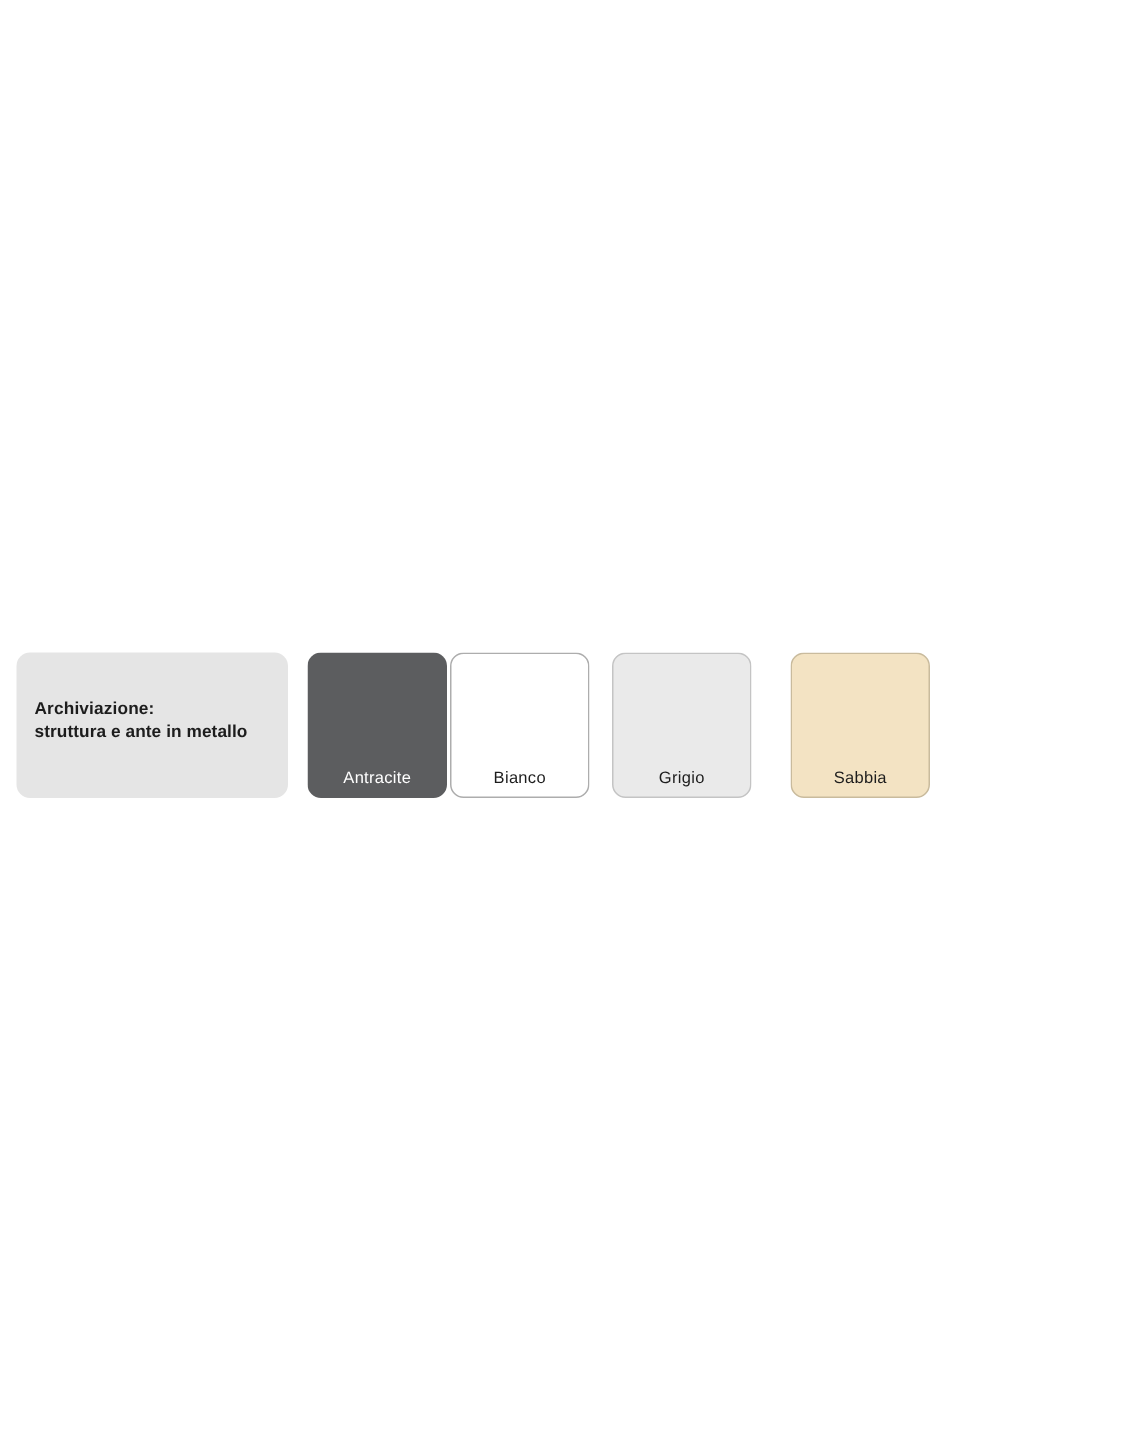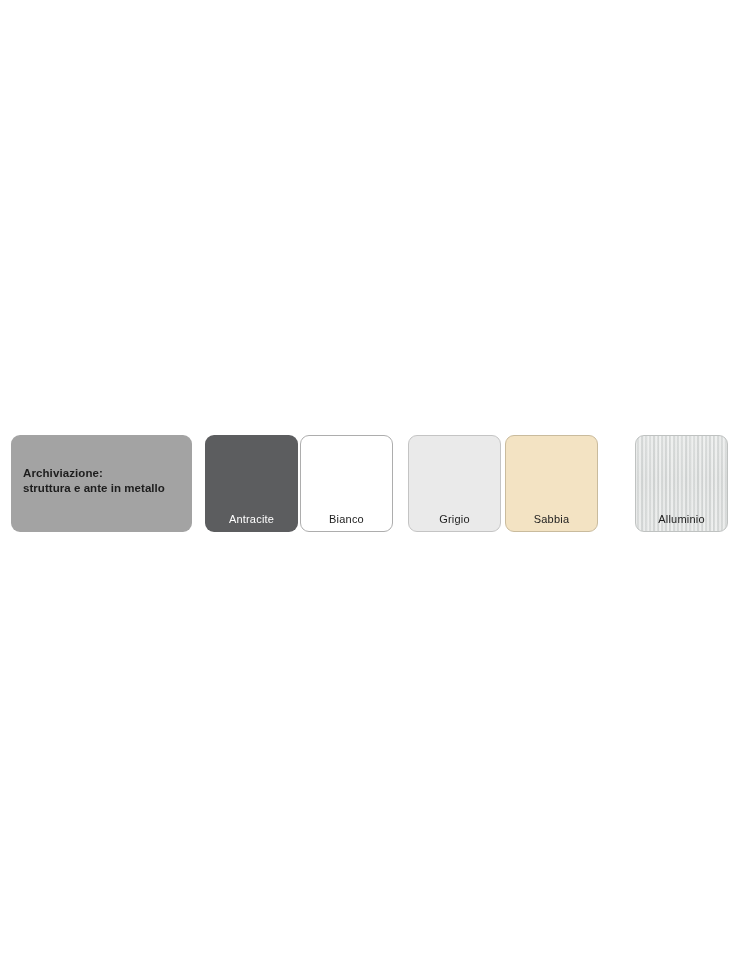--- a/index.html
+++ b/index.html
@@ -24,21 +24,21 @@
     height: 97px;
   }
 
   
   .label-card {
     position: absolute;
     left: 11px;
     top: 0;
     width: 181px;
     height: 97px;
-    background: #a3a3a3;
+    background: #e5e5e5;
     border-radius: 9px;
     box-sizing: border-box;
   }
   .label-card-text {
     position: absolute;
     left: 12px;
     top: 31px;
     line-height: 1.28;
     color: #1d1d1d;
   }
@@ -81,21 +81,21 @@
     font-size: 11px;
     letter-spacing: 0.2px;
     white-space: nowrap;
     z-index: 2;
   }
 
   
   #swatch-antracite  { left: 205px; }
   #swatch-bianco     { left: 300px; }
   #swatch-grigio     { left: 408px; }
-  #swatch-sabbia     { left: 505px; padding-left: 41px; }
+  #swatch-sabbia     { left: 527px; padding-left: 41px; }
   #swatch-alluminio  { left: 635px; }
 
   
   #face-antracite {
     background: #5c5d5f;
   }
   #face-bianco {
     background: #ffffff;
     border: 1px solid #adadad;
   }
@@ -157,18 +157,14 @@
   <div class="swatch" id="swatch-grigio">
     <div class="swatch-face" id="face-grigio"></div>
     <span class="swatch-label lbl-dark">Grigio</span>
   </div>
 
   <div class="swatch" id="swatch-sabbia">
     <div class="swatch-face" id="face-sabbia"></div>
     <span class="swatch-label lbl-dark">Sabbia</span>
   </div>
 
-  <div class="swatch" id="swatch-alluminio">
-    <div class="swatch-face" id="face-alluminio"></div>
-    <span class="swatch-label lbl-dark">Alluminio</span>
-  </div>
 
 </div>
 
 </body></html>

